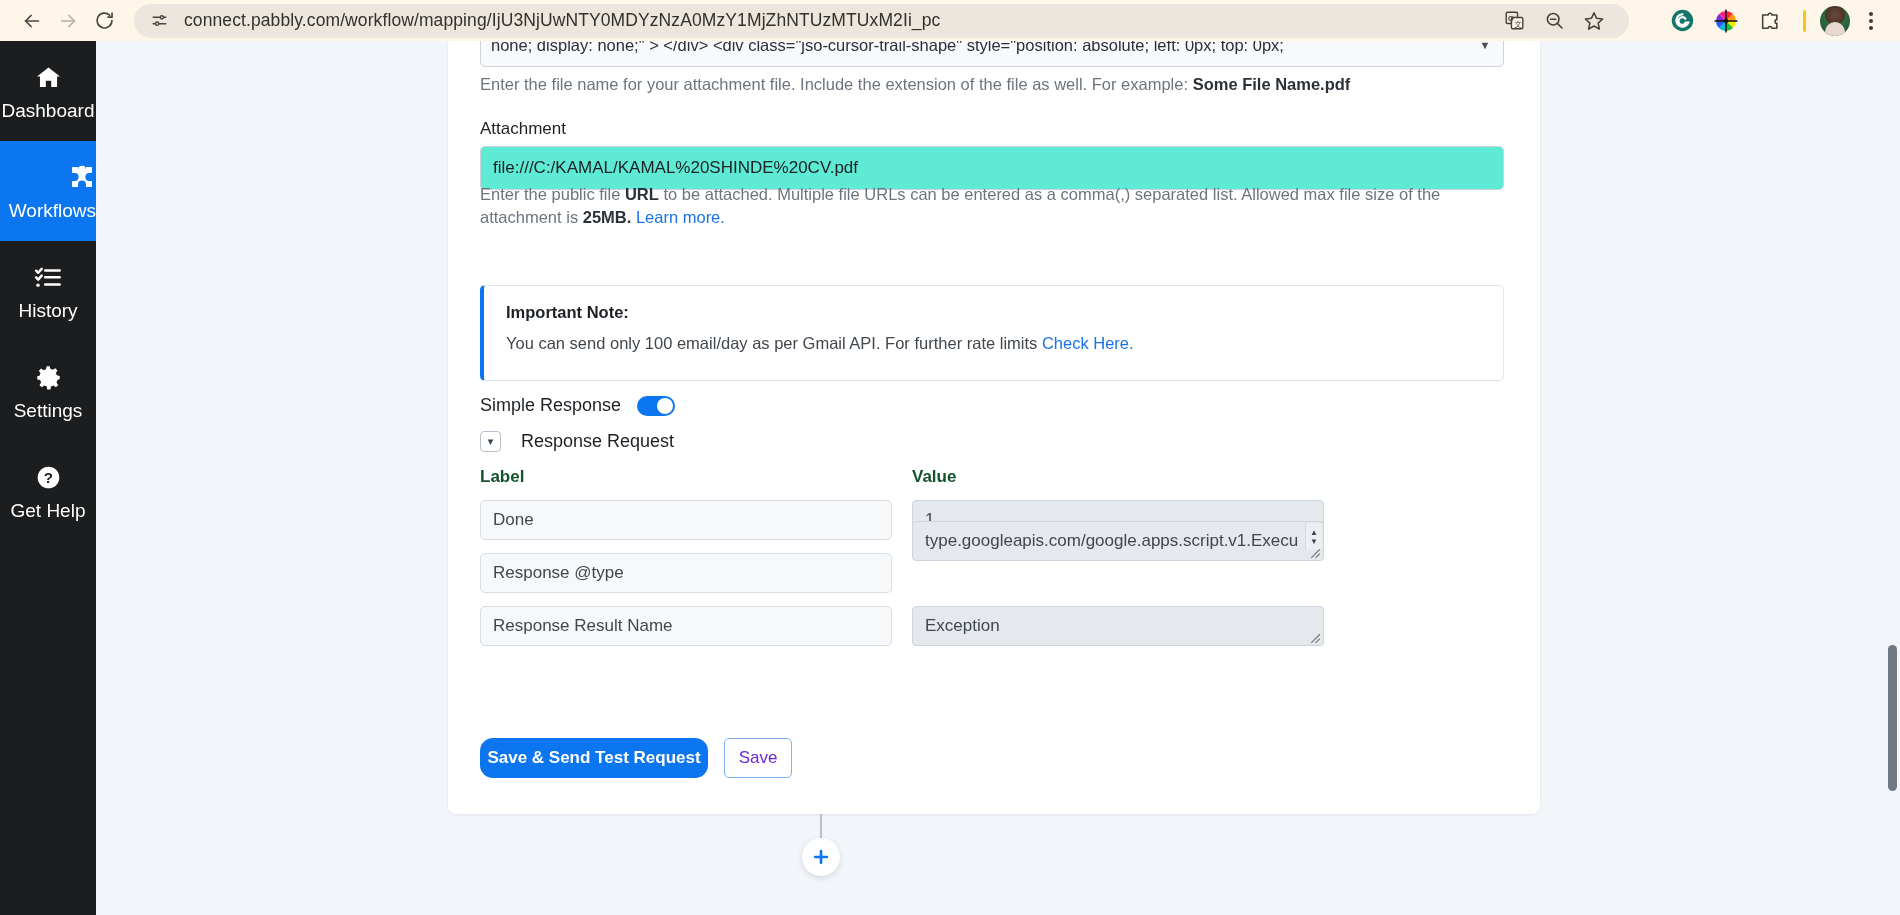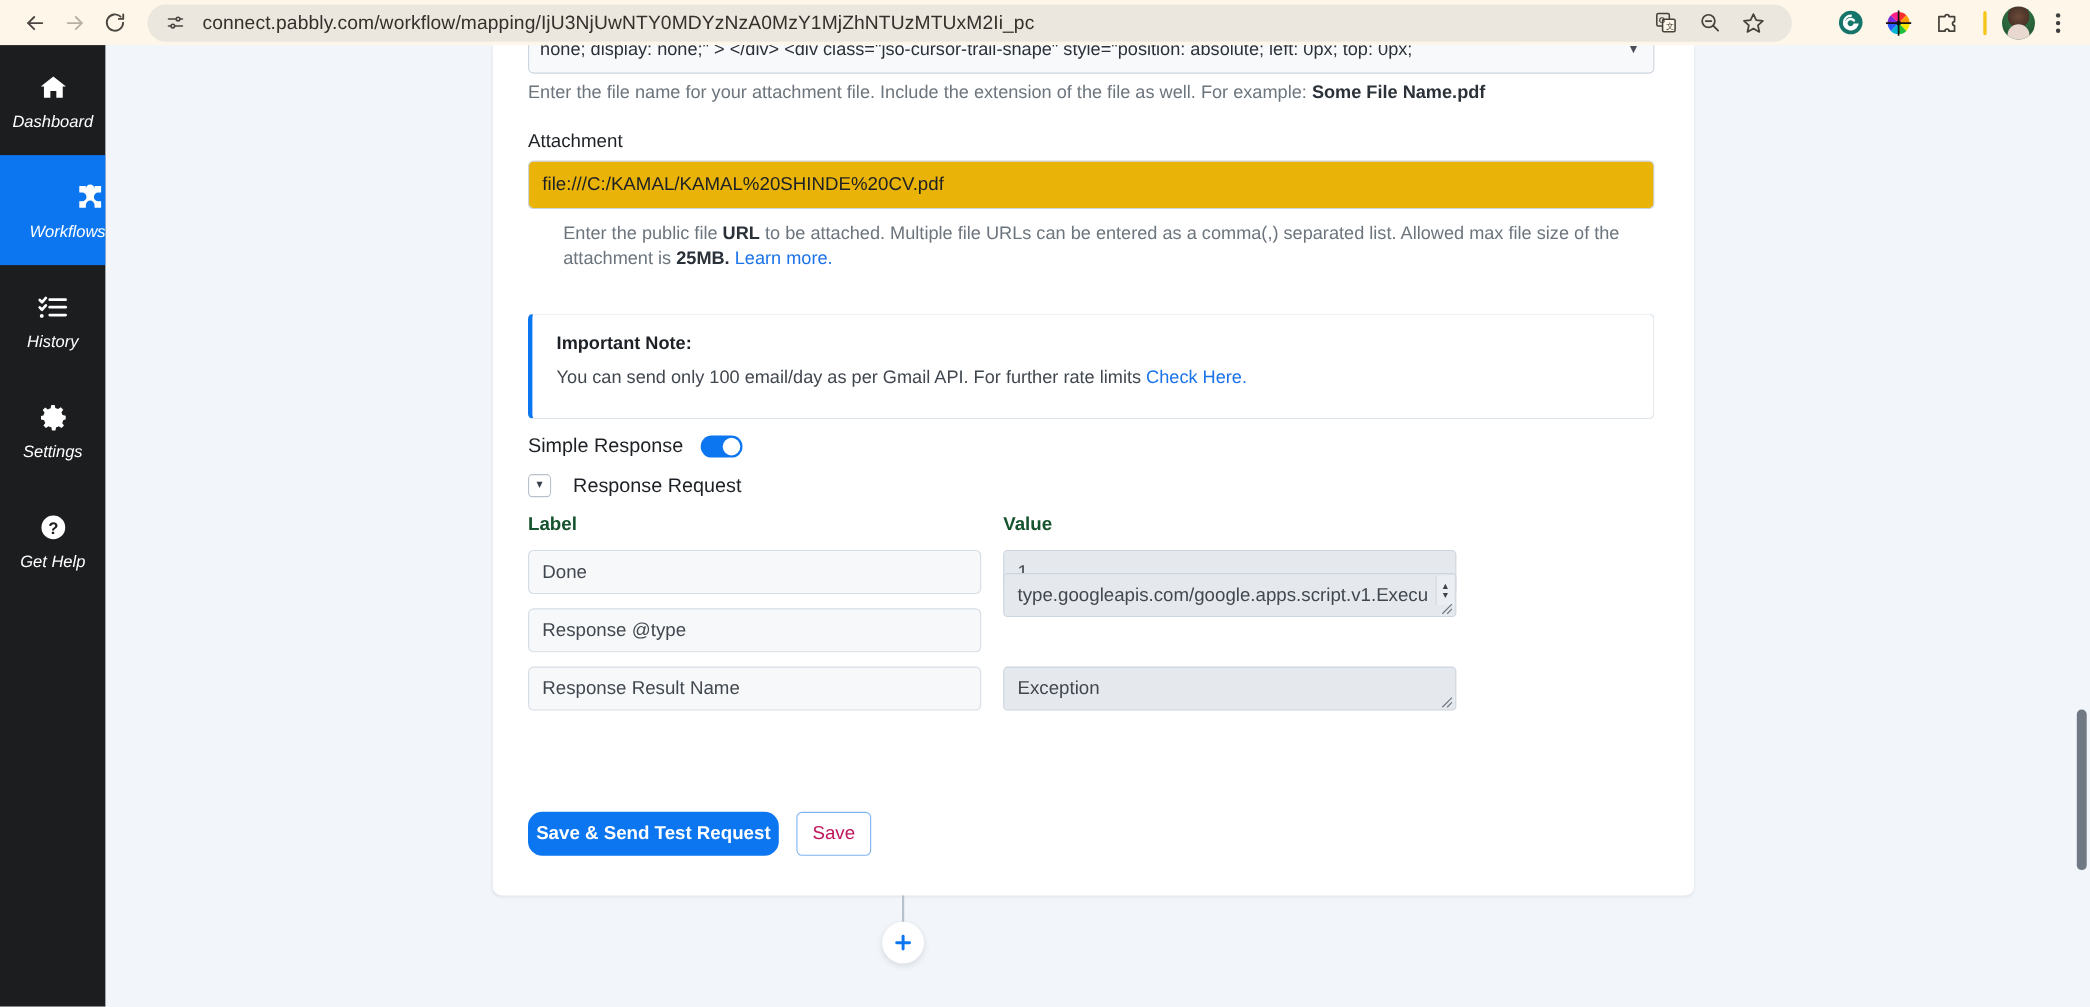--- a/index.html
+++ b/index.html
@@ -103,21 +103,21 @@
     background: #1b1d1f;
   }
   .side-item {
     width: 96px; height: 100px;
     display: flex; flex-direction: column;
     align-items: center; justify-content: center;
     color: #ffffff;
     gap: 9px;
   }
   .side-item.active { background: #0d6efd; background: #0b76ef; align-items: flex-end; }
-  .side-label { font-size: 15px; line-height: 1; font-style: italic; }
+  .side-label { font-size: 19px; line-height: 1; }
   .side-ico { height: 30px; display:flex; align-items:center; justify-content:center; }
 
   
   #page-canvas {
     position: absolute; top: 41px; left: 96px;
     width: 1804px; height: 874px;
     background: #f2f6fa;
     overflow: hidden;
   }
 
@@ -167,21 +167,21 @@
 
   .field-label {
     position: absolute;
     font-size: 17px;
     color: #1d2125;
   }
   .text-input {
     position: absolute;
     border: 1px solid #ccd4de;
     border-radius: 5px;
-    background: #eab308;
+    background: #5eead4;
     display: flex; align-items: center;
     padding: 16px 12px;
     font-size: 17px;
     color: #1d2125;
     overflow: hidden;
     white-space: nowrap;
   }
 
   
   #note-box {
@@ -284,21 +284,21 @@
     width: 228px;
     background: #0b76ef;
     color: #ffffff;
     font-weight: bold;
     border-radius: 13px;
   }
   #btn-save {
     left: 276px; top: 697px;
     width: 68px;
     background: #ffffff;
-    color: #be185d;
+    color: #6d28d9;
     border: 1px solid #7eb3f2;
   }
 
   
   #connector-line {
     position: absolute;
     left: 724px; top: 773px;
     width: 2px; height: 26px;
     background: #b8c2cc;
   }
@@ -502,21 +502,21 @@
       <div class="help-text" style="left:32px; top:32px; width:1024px;">
         <span>Enter the file name for your attachment file. Include the extension of the file as well. For example: </span><b>Some File Name.pdf</b>
       </div>
 
       <div class="field-label" style="left:32px; top:78px;">Attachment</div>
 
       <div class="text-input" style="left:32px; top:105px; width:1024px; height:44px;">
         <span>file:///C:/KAMAL/KAMAL%20SHINDE%20CV.pdf</span>
       </div>
 
-      <div class="help-text" style="left:32px; top:160px; width:1010px;margin-left:32px;">
+      <div class="help-text" style="left:32px; top:142px; width:1010px;">
         <span>Enter the public file </span><b>URL</b><span> to be attached. Multiple file URLs can be entered as a comma(,) separated list. Allowed max file size of the attachment is </span><b>25MB.</b> <a href="#">Learn more.</a>
       </div>
 
       <div id="note-box">
         <div id="note-title">Important Note:</div>
         <div id="note-body">
           <span>You can send only 100 email/day as per Gmail API. For further rate limits </span><a href="#">Check Here.</a>
         </div>
       </div>
 

